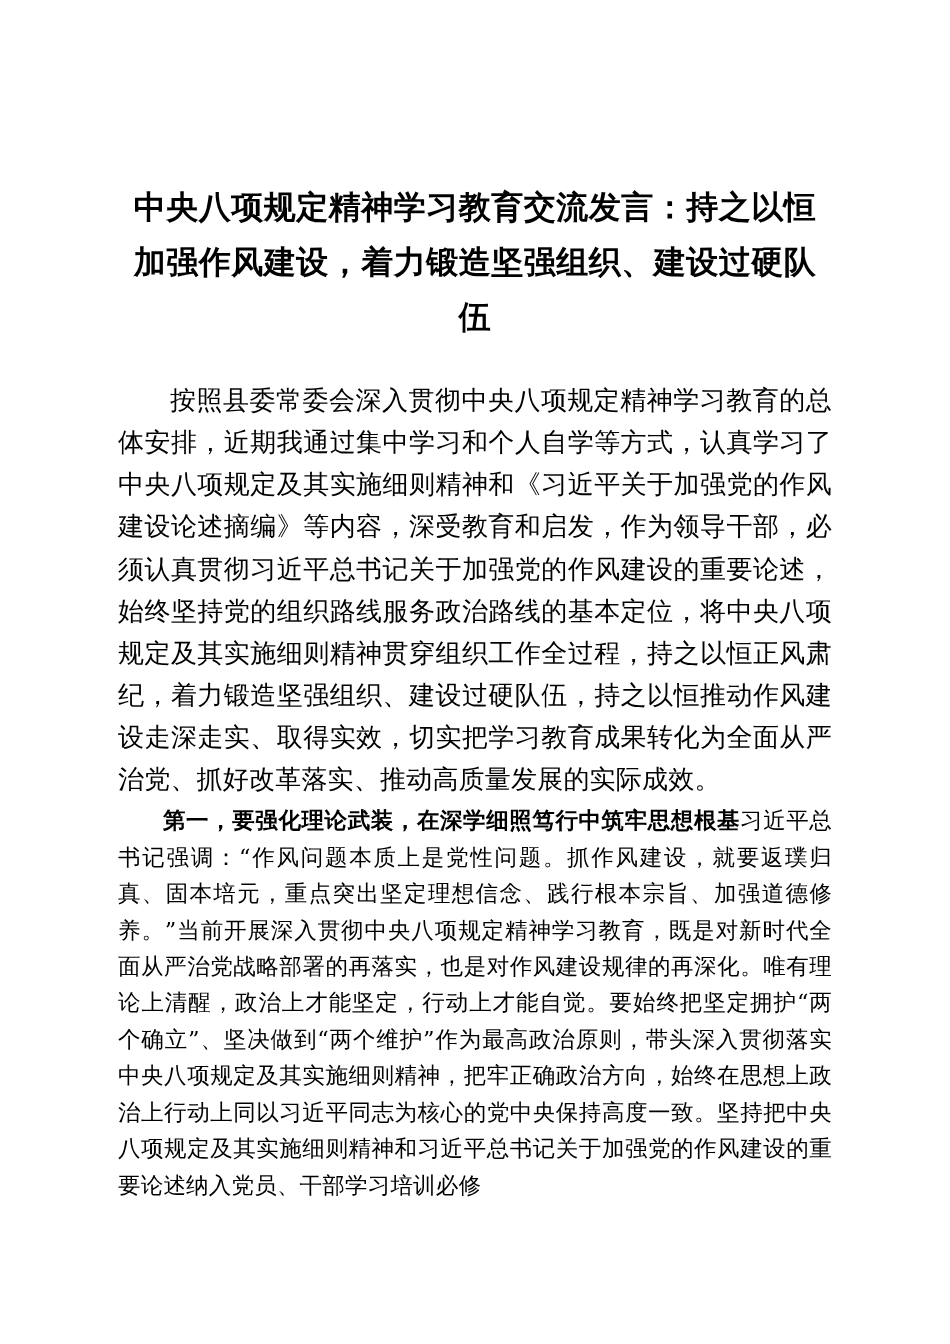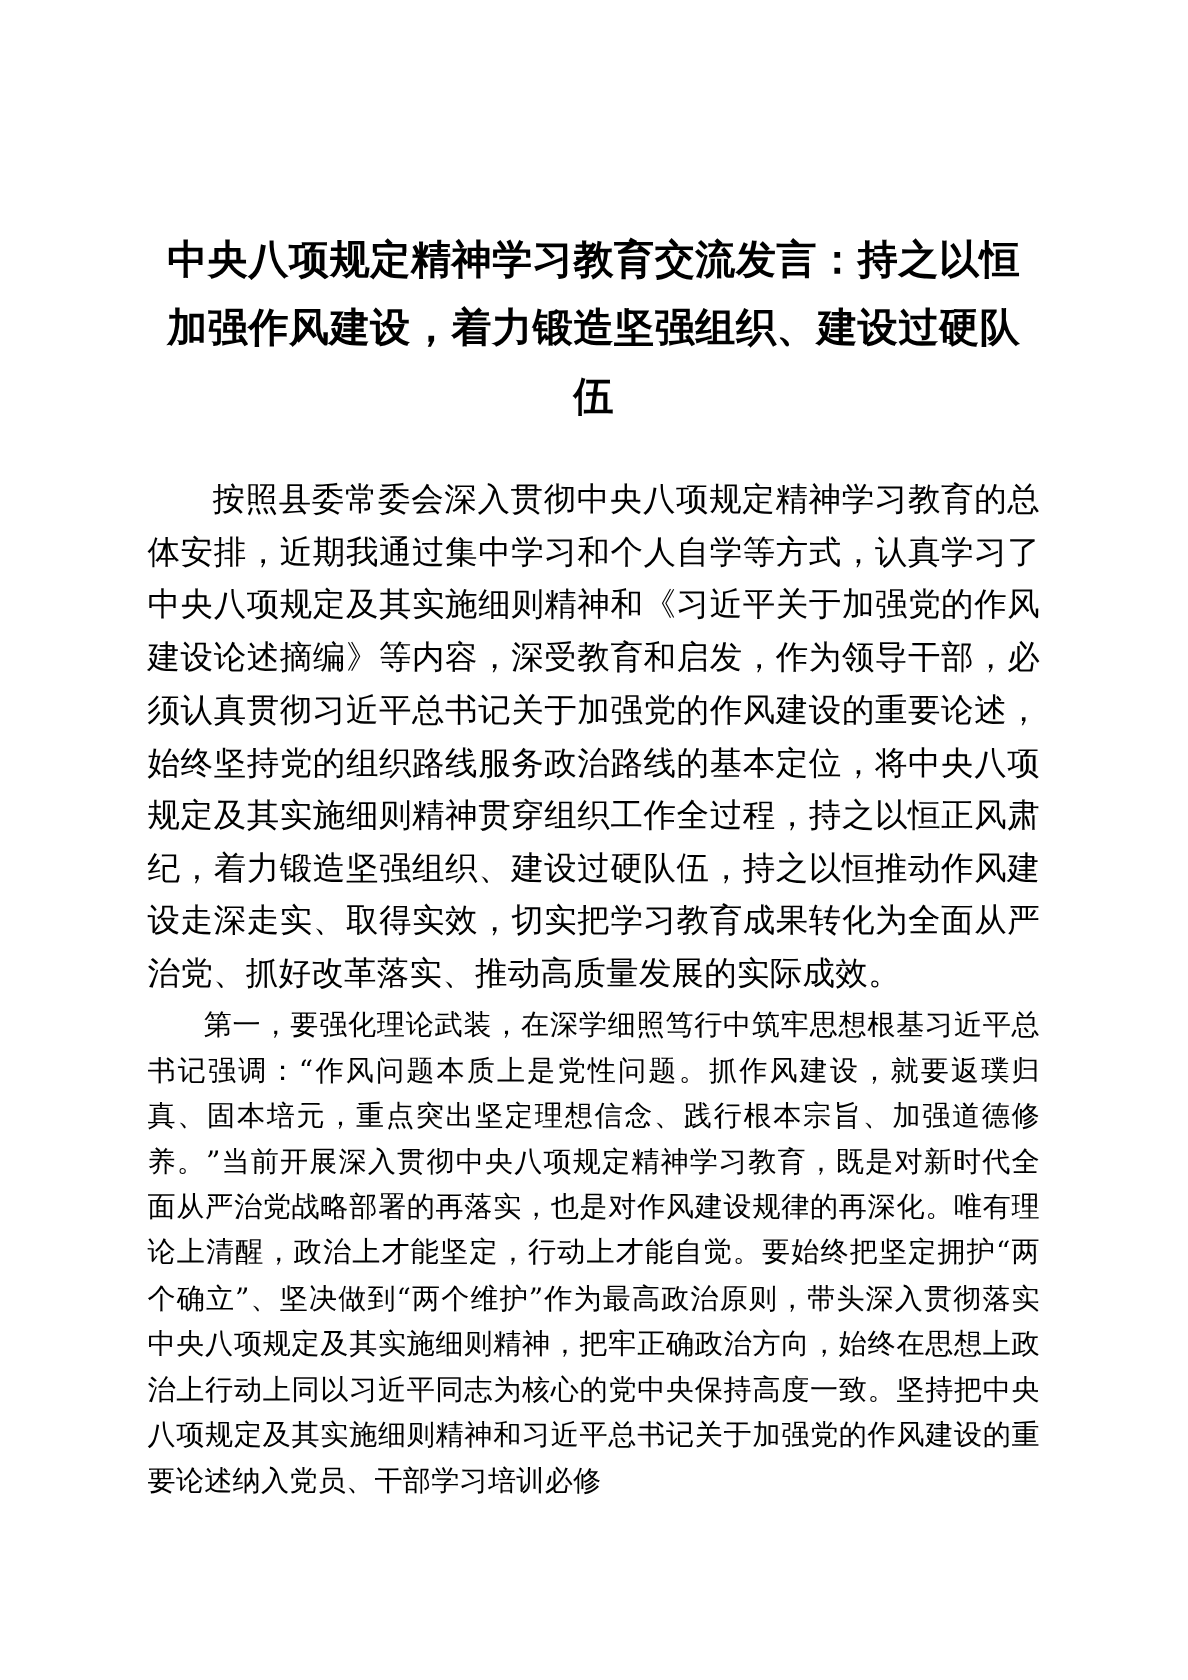--- a/index.html
+++ b/index.html
@@ -45,21 +45,21 @@
     font-size: 22.5px;
     line-height: 1.62;
     text-align: justify;
     text-justify: inter-ideograph;
     margin: 0;
     text-indent: 2em;
     word-break: break-all;
     letter-spacing: 0.2px;
   }
   .bold {
-    font-weight: normal;
+    font-weight: bold;
   }
 </style>
 </head>
 <body>
 
 <div class="page">
 
   <h1 class="doc-title">中央八项规定精神学习教育交流发言：持之以恒加强作风建设，着力锻造坚强组织、建设过硬队伍</h1>
 
   <p class="para">按照县委常委会深入贯彻中央八项规定精神学习教育的总体安排，近期我通过集中学习和个人自学等方式，认真学习了中央八项规定及其实施细则精神和《习近平关于加强党的作风建设论述摘编》等内容，深受教育和启发，作为领导干部，必须认真贯彻习近平总书记关于加强党的作风建设的重要论述，始终坚持党的组织路线服务政治路线的基本定位，将中央八项规定及其实施细则精神贯穿组织工作全过程，持之以恒正风肃纪，着力锻造坚强组织、建设过硬队伍，持之以恒推动作风建设走深走实、取得实效，切实把学习教育成果转化为全面从严治党、抓好改革落实、推动高质量发展的实际成效。</p>

